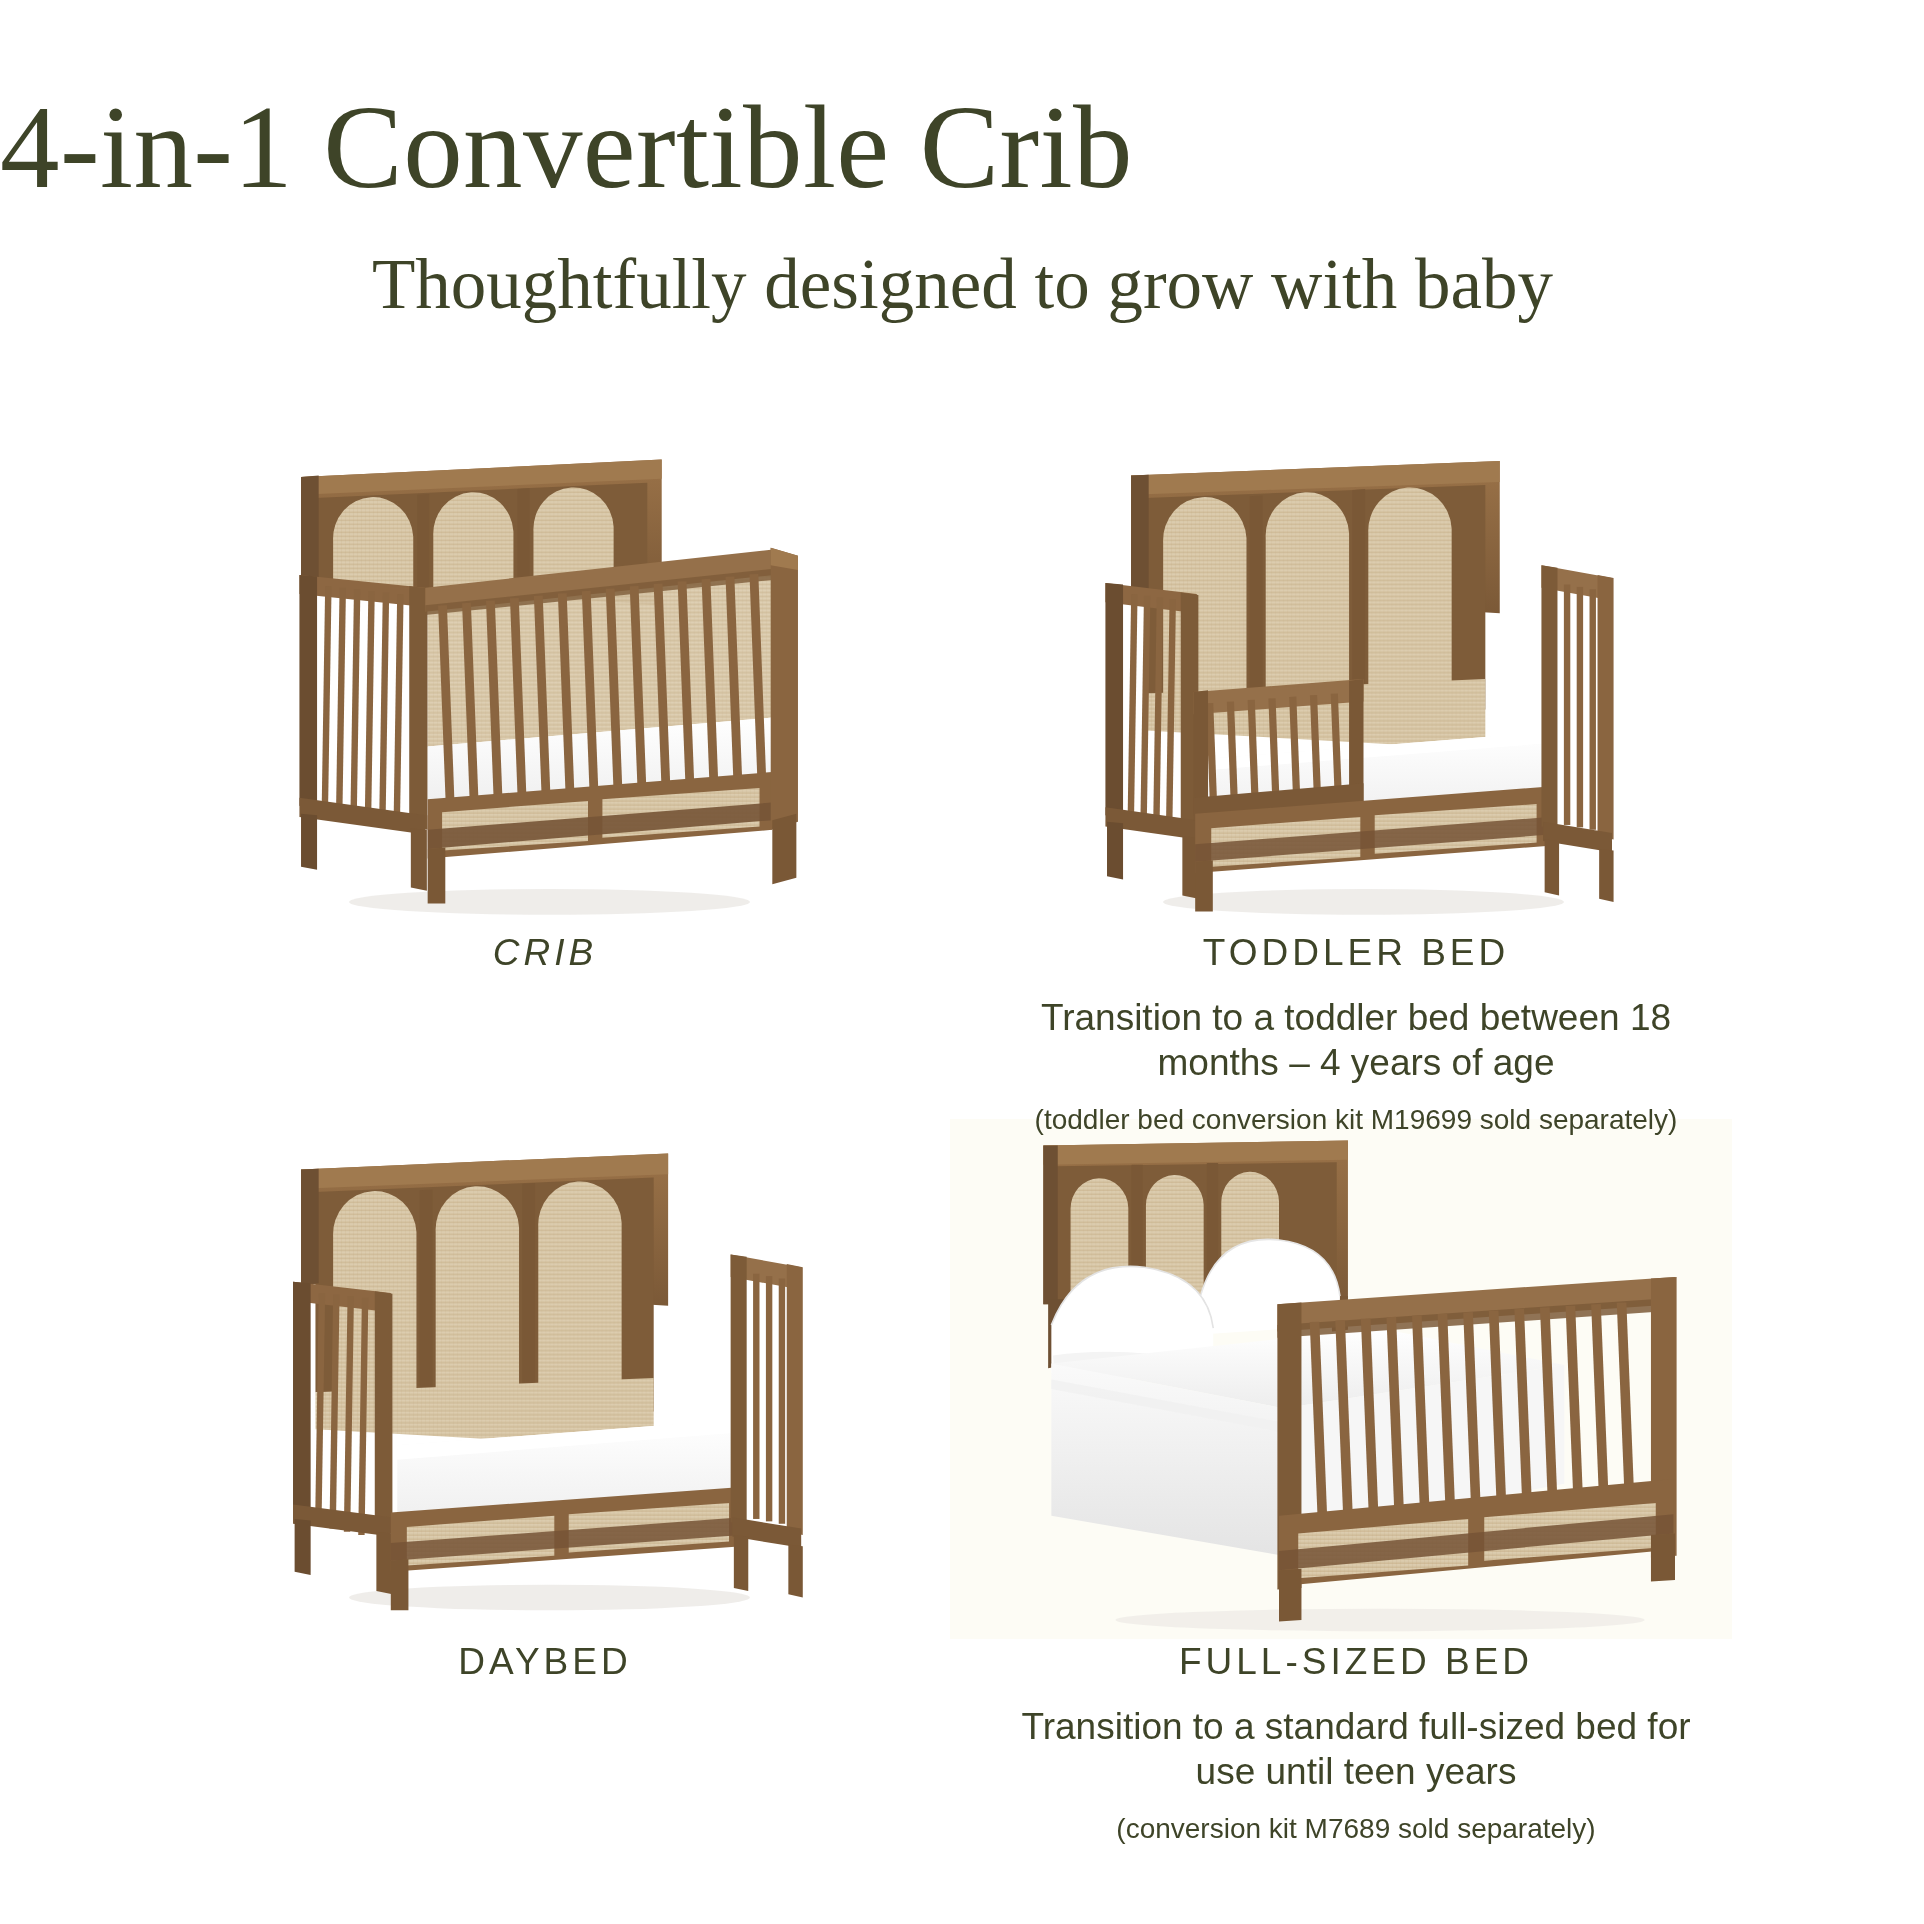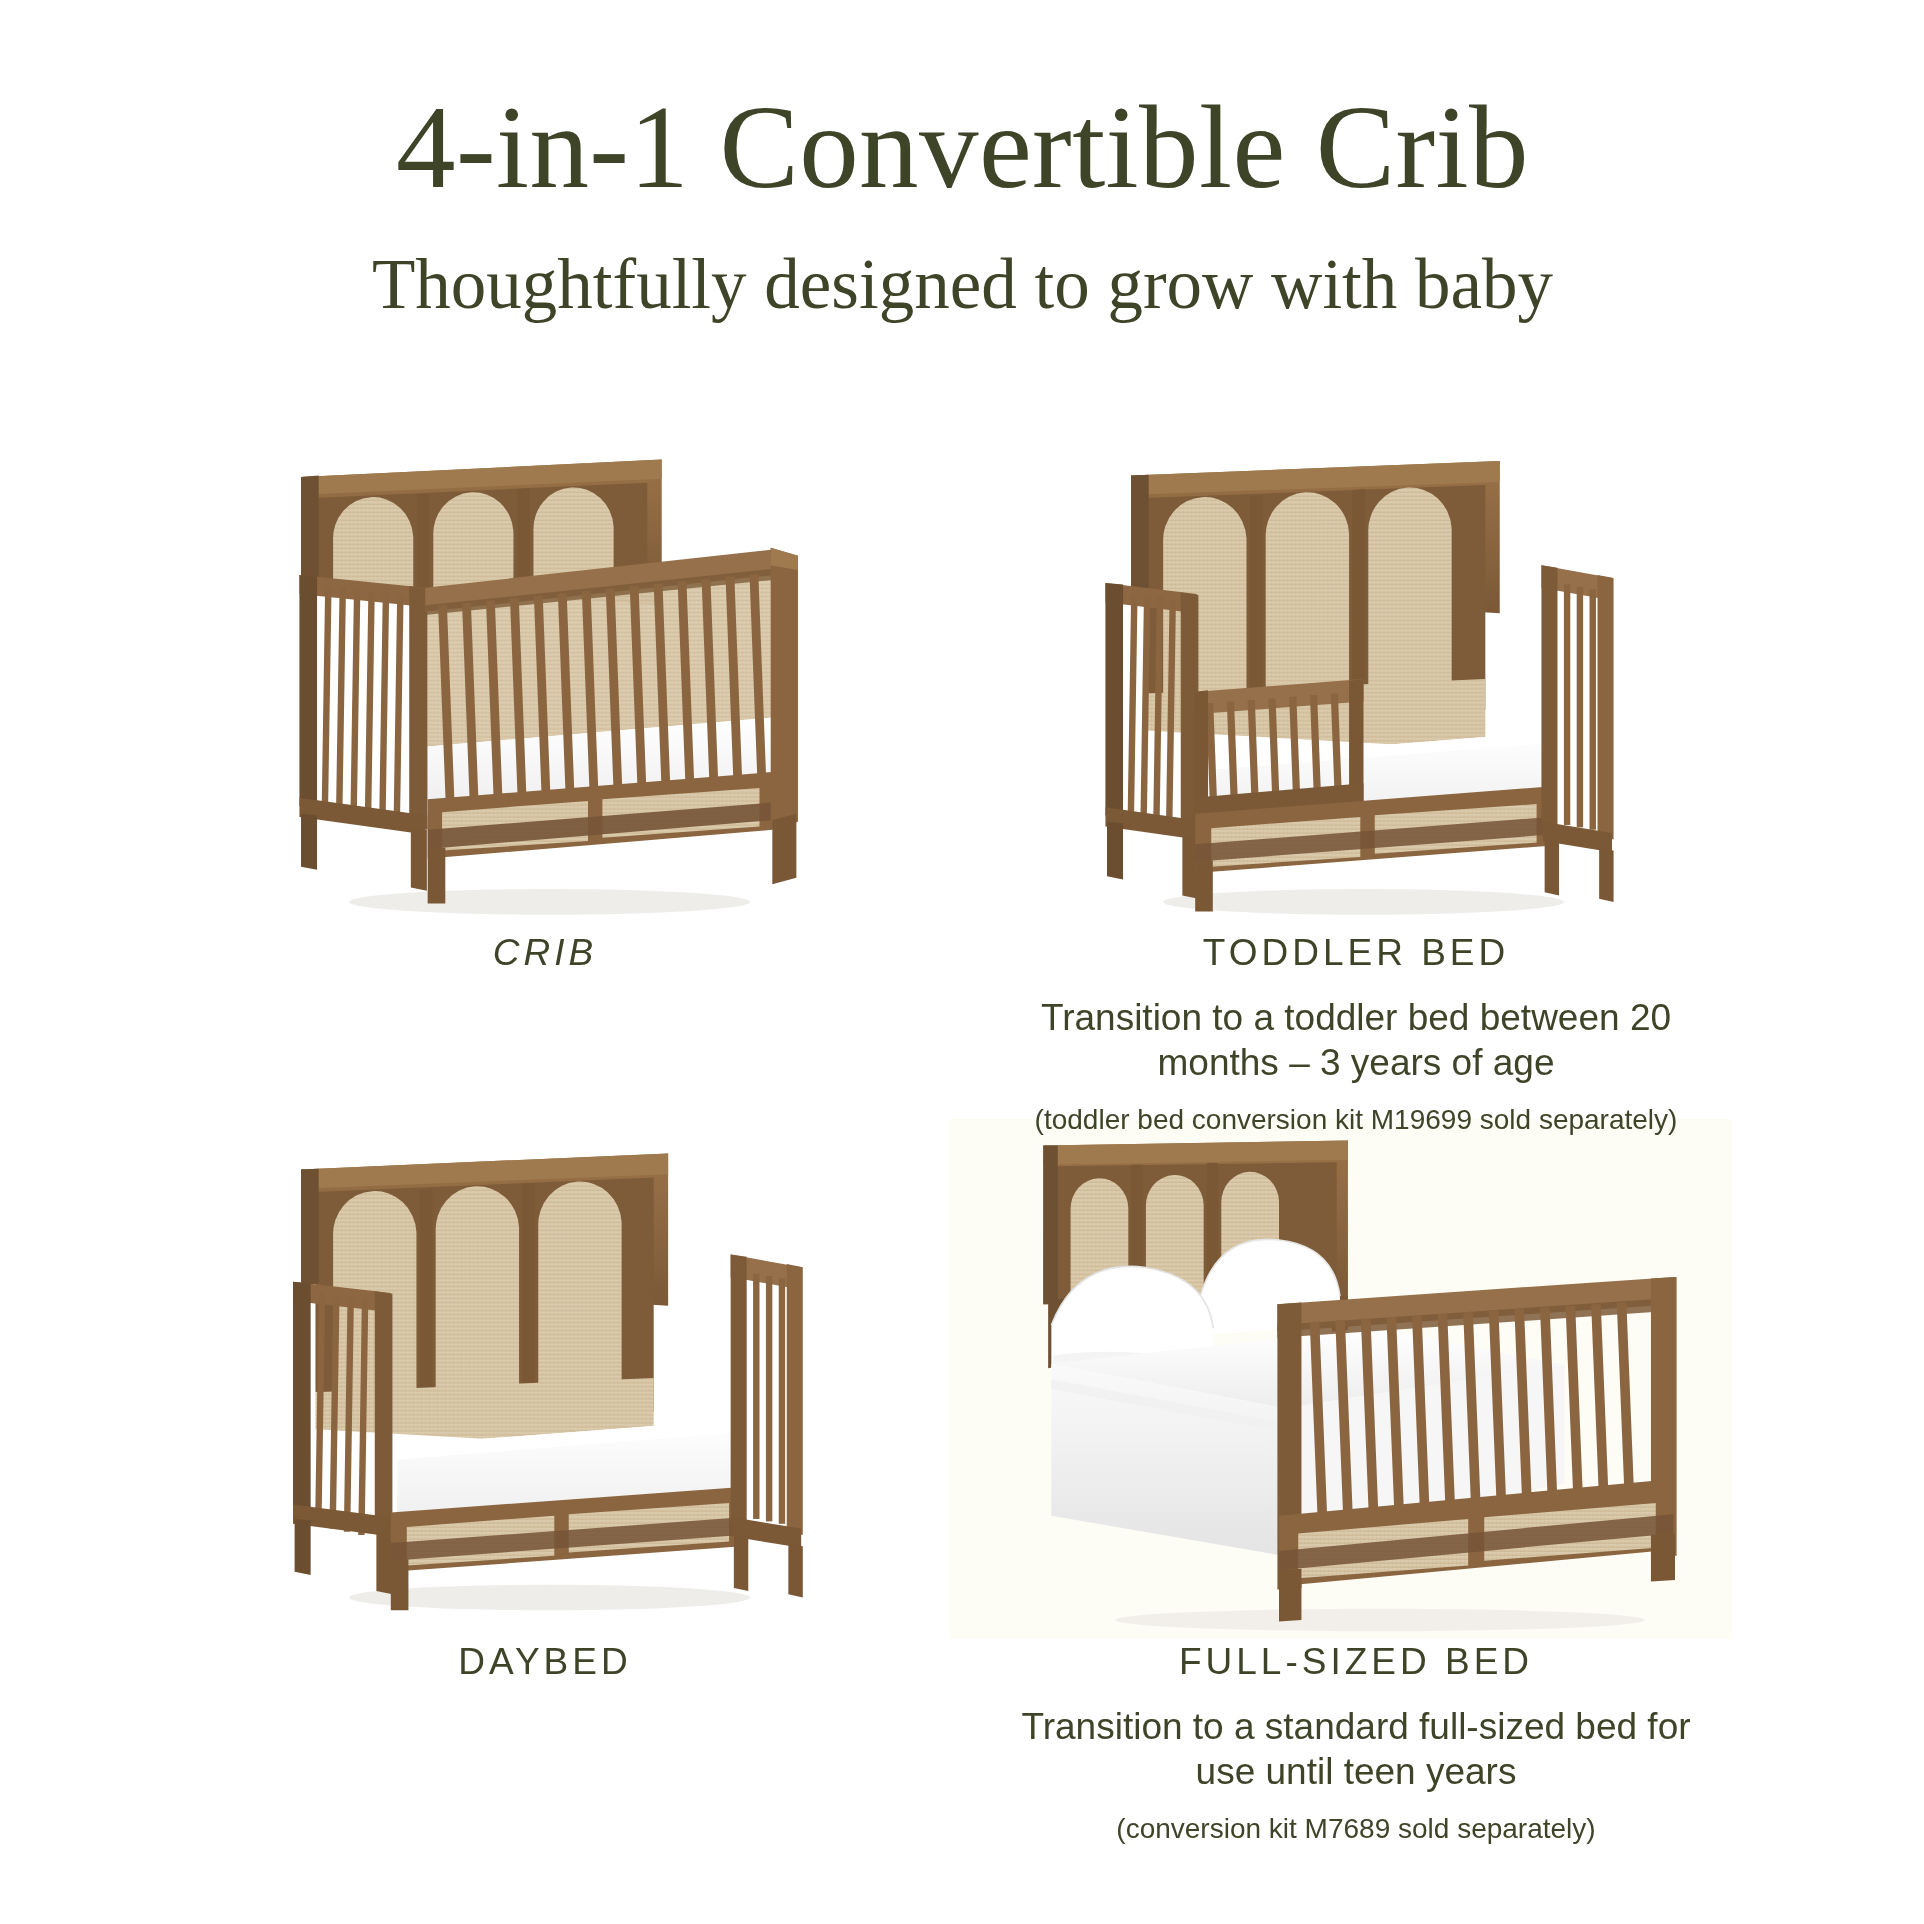--- a/index.html
+++ b/index.html
@@ -27,21 +27,21 @@
     width: 782px;
     height: 520px;
     background: #fdfcf5;
   }
 
   
   .title {
     position: absolute;
     left: 0; top: 88px;
     width: 1925px;
-    text-align: center;
+    text-align: left;
     font-family: "Liberation Serif", serif;
     font-size: 119px;
     line-height: 1.0;
     letter-spacing: 0.4px;
     color: #3e4428;
     font-weight: 400;
   }
   .subtitle {
     position: absolute;
     left: 0; top: 249px;
@@ -502,21 +502,21 @@
       </g>
     </svg>
   </div>
 
   <div class="caption" id="cap-crib">
     <div class="label">CRIB</div>
   </div>
 
   <div class="caption" id="cap-toddler">
     <div class="label">TODDLER BED</div>
-    <div class="desc">Transition to a toddler bed between 20 months – 3 years of age</div>
+    <div class="desc">Transition to a toddler bed between 18 months – 4 years of age</div>
     <div class="fine">(toddler bed conversion kit M19699 sold separately)</div>
   </div>
 
   <div class="caption" id="cap-daybed">
     <div class="label">DAYBED</div>
   </div>
 
   <div class="caption" id="cap-full">
     <div class="label">FULL-SIZED BED</div>
     <div class="desc">Transition to a standard full-sized bed for use until teen years</div>

